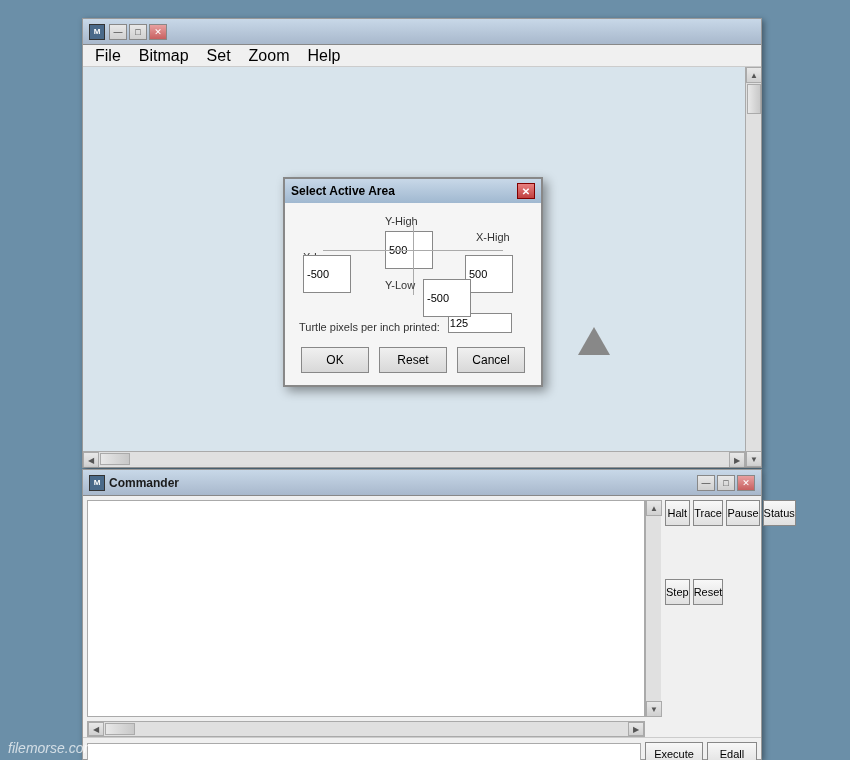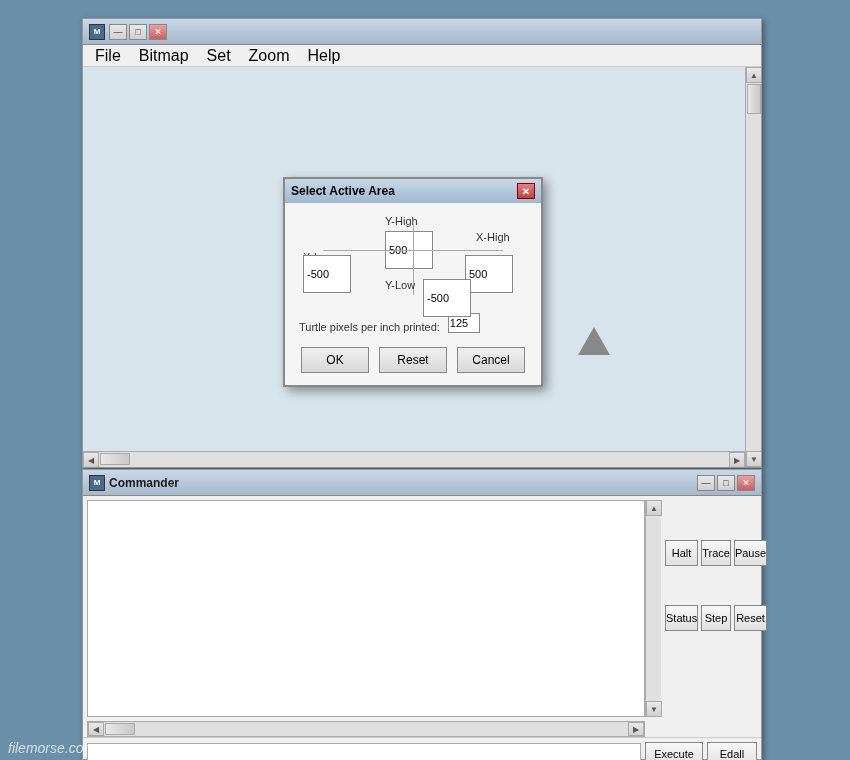--- a/index.html
+++ b/index.html
@@ -228,21 +228,21 @@
       margin-bottom: 14px;
       margin-top: 4px;
     }
 
     .ppi-label {
       font-size: 11px;
       color: #333;
     }
 
     .ppi-input {
-      width: 32px;
+      width: 64px;
       height: 20px;
       border: 1px solid #888;
       background: white;
       font-size: 11px;
       padding: 1px 1px;
     }
 
     .dialog-buttons {
       display: flex;
       justify-content: center;
@@ -294,25 +294,24 @@
       border: 1px solid #aaa;
       margin: 4px;
       position: relative;
       overflow: hidden;
     }
 
     .commander-buttons {
       width: 100px;
       padding: 4px;
       display: grid;
-      grid-template-columns: 1fr 1fr 1fr;
+      grid-template-columns: 1fr 1fr 1fr 1fr;
       grid-template-rows: repeat(3, 1fr);
       gap: 3px;
       flex-shrink: 0;
-      margin-top: 40px;
     }
 
     .cmd-btn {
       background: linear-gradient(to bottom, #f8f8f8, #e0e0e0);
       border: 1px solid #888;
       font-size: 11px;
       cursor: pointer;
       display: flex;
       align-items: center;
       justify-content: center;

